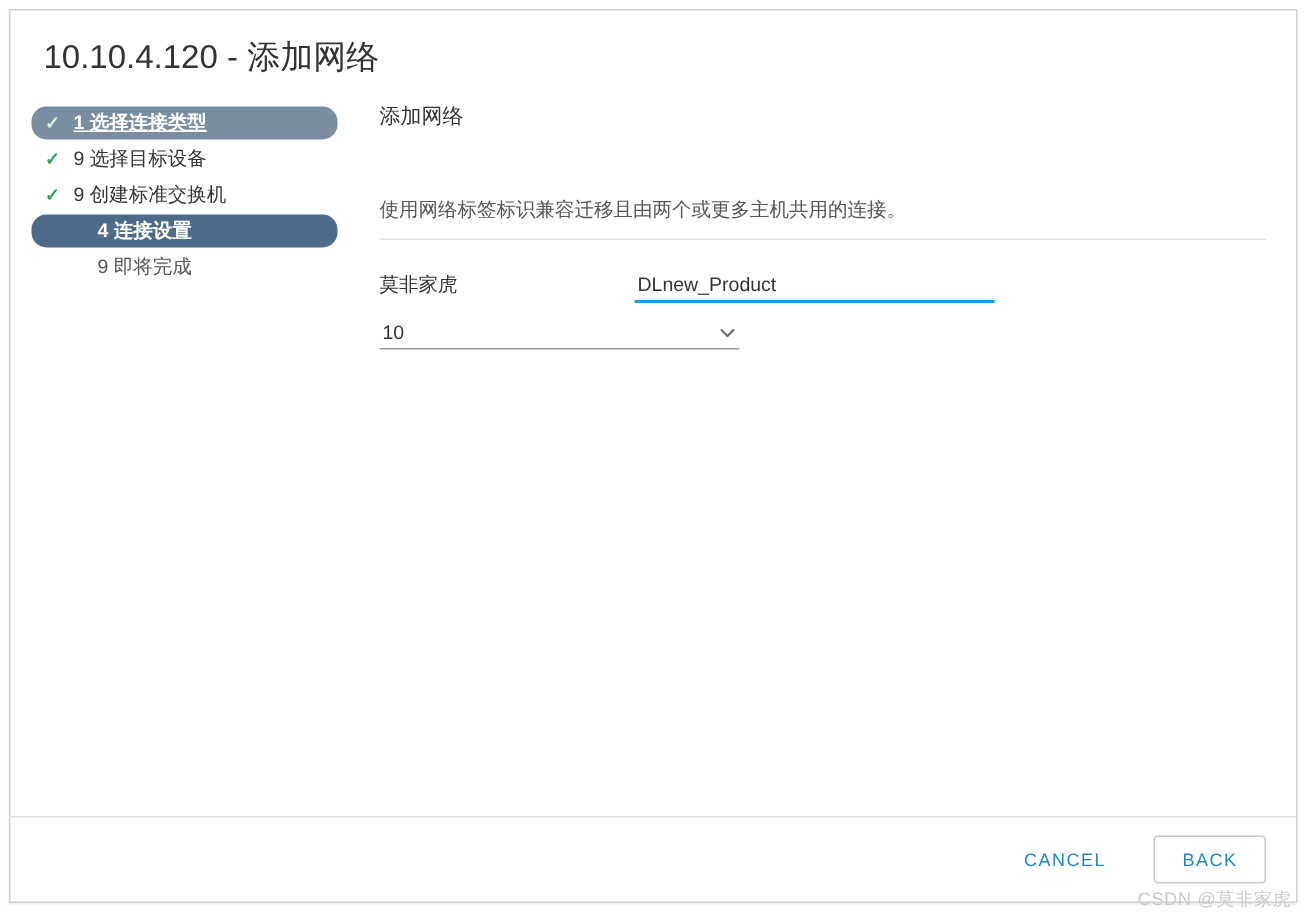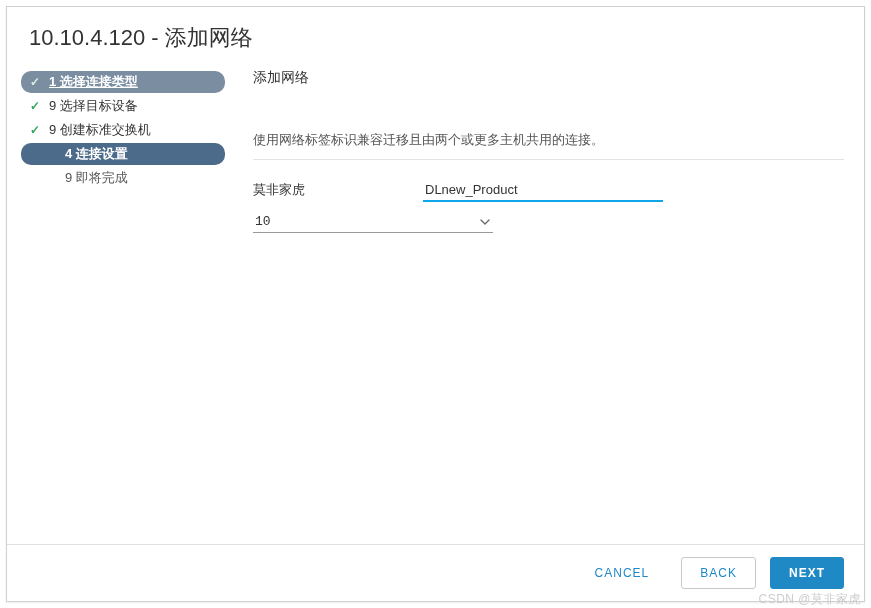--- a/index.html
+++ b/index.html
@@ -112,21 +112,20 @@
       color: #333;
     }
     .form-select-wrap {
       width: 240px;
       border-bottom: 1px solid #999;
       padding: 3px 2px;
       display: flex;
       justify-content: space-between;
       align-items: center;
       cursor: pointer;
-      font-family: Liberation Mono, monospace;
     }
     .form-select-value {
       font-size: 13px;
       color: #333;
     }
     .chevron {
       width: 12px; height: 12px;
       display: inline-flex;
       align-items: center;
       justify-content: center;
@@ -237,18 +236,17 @@
         </div>
       </div>
 
     </div>
 
   </div>
 
   <div class="footer">
     <div class="btn btn-cancel">CANCEL</div>
     <div class="btn btn-back">BACK</div>
-    <div class="btn btn-next">NEXT</div>
   </div>
 
 </div>
 
 <div class="watermark">CSDN @莫非家虎</div>
 
 </body></html>

